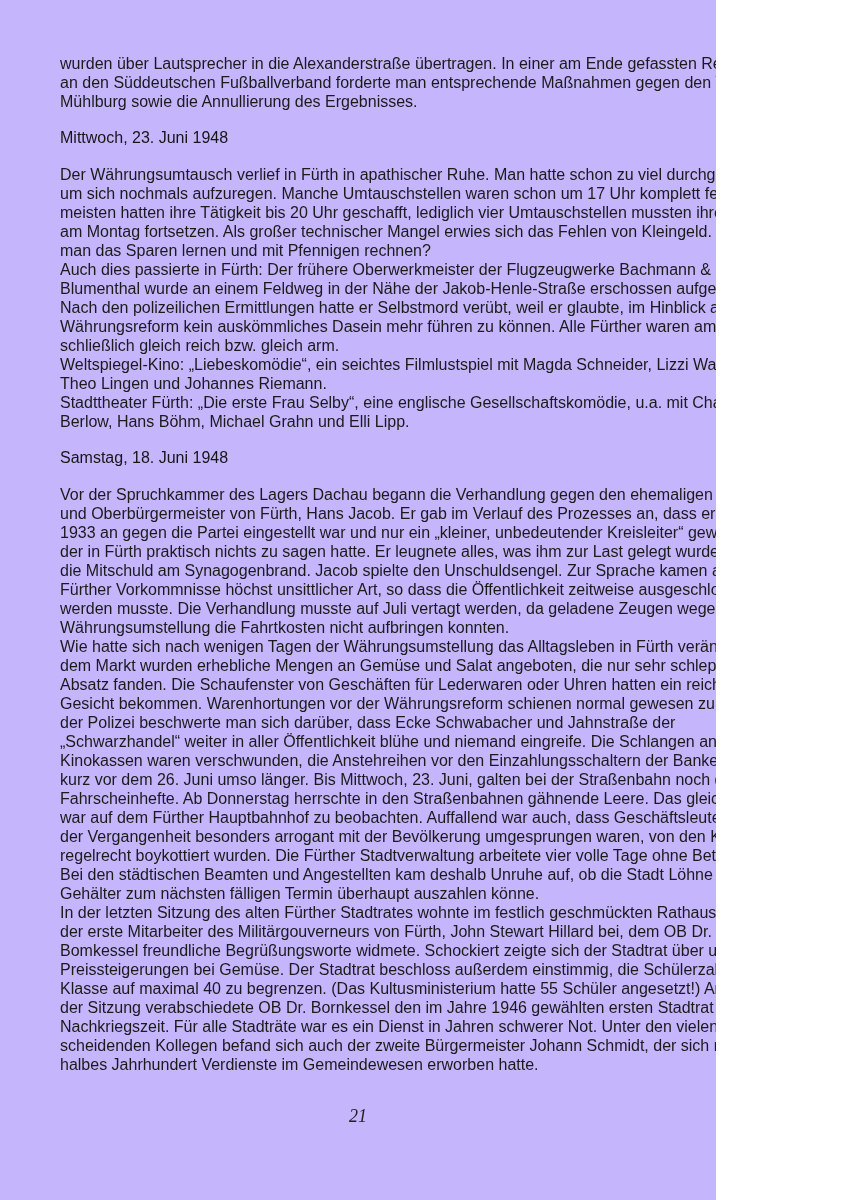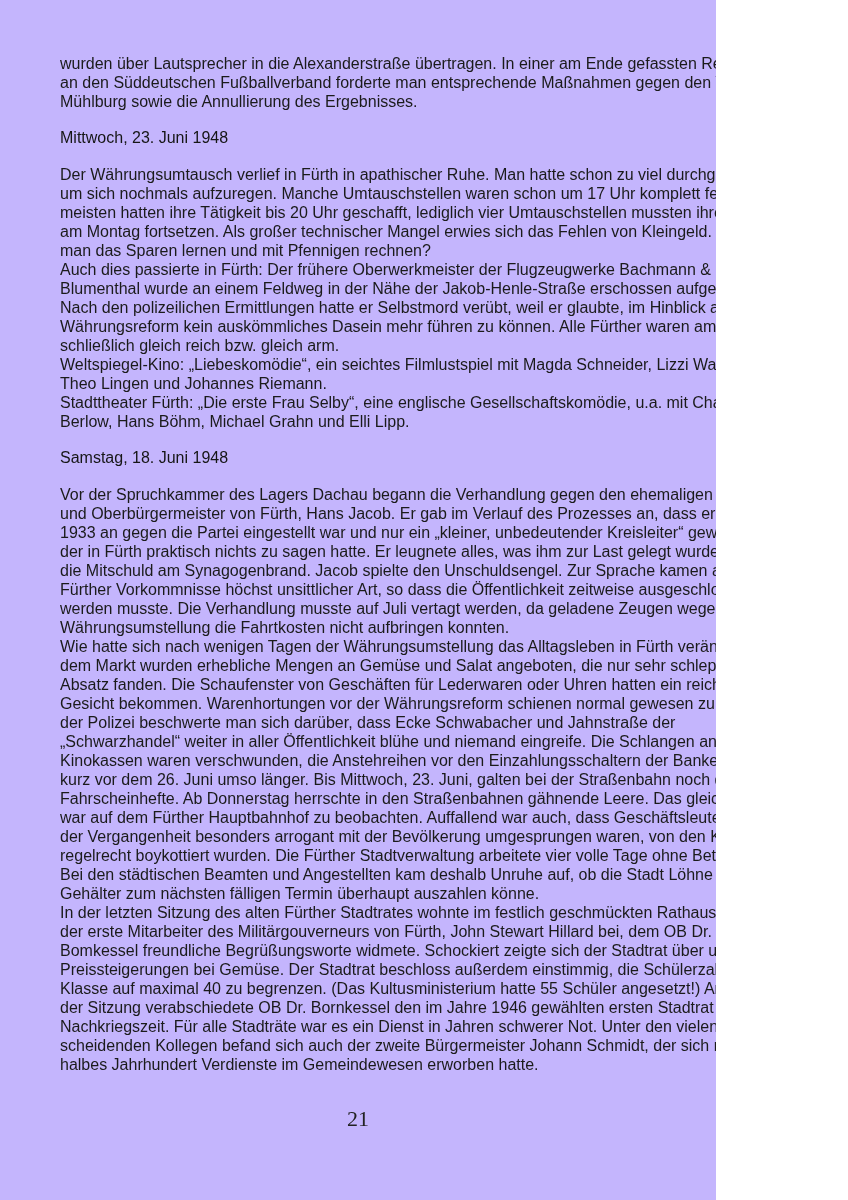--- a/index.html
+++ b/index.html
@@ -36,22 +36,23 @@
     margin: 17px 0 18px 0;
     color: #161616;
   }
   .page-number {
     position: absolute;
     top: 1106px;
     left: 0;
     width: 100%;
     text-align: center;
     font-family: "Liberation Serif", serif;
-    font-size: 22px;
+    font-size: 18px;
     color: #222222;
+    font-style: italic;
   }
 </style>
 </head>
 <body>
 
 <div class="page">
   <main class="content">
 
     <p>wurden über Lautsprecher in die Alexanderstraße übertragen. In einer am Ende gefassten Resolution an den Süddeutschen Fußballverband forderte man entsprechende Maßnahmen gegen den VfB Mühlburg sowie die Annullierung des Ergebnisses.</p>
 

